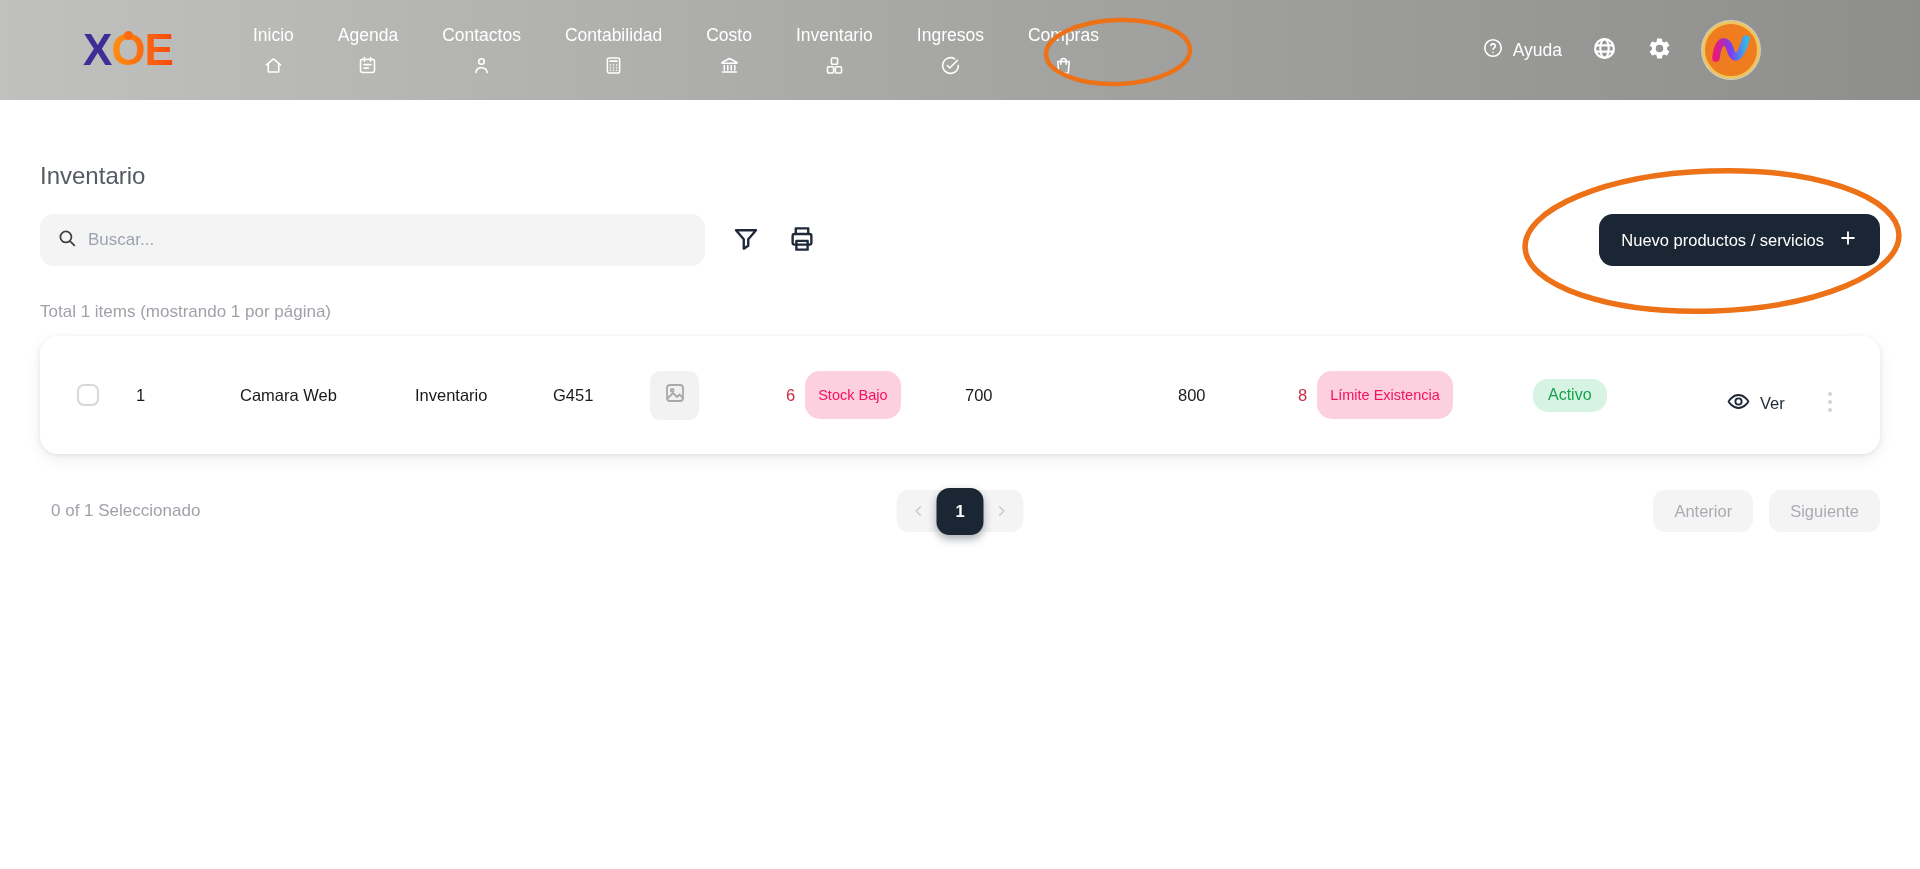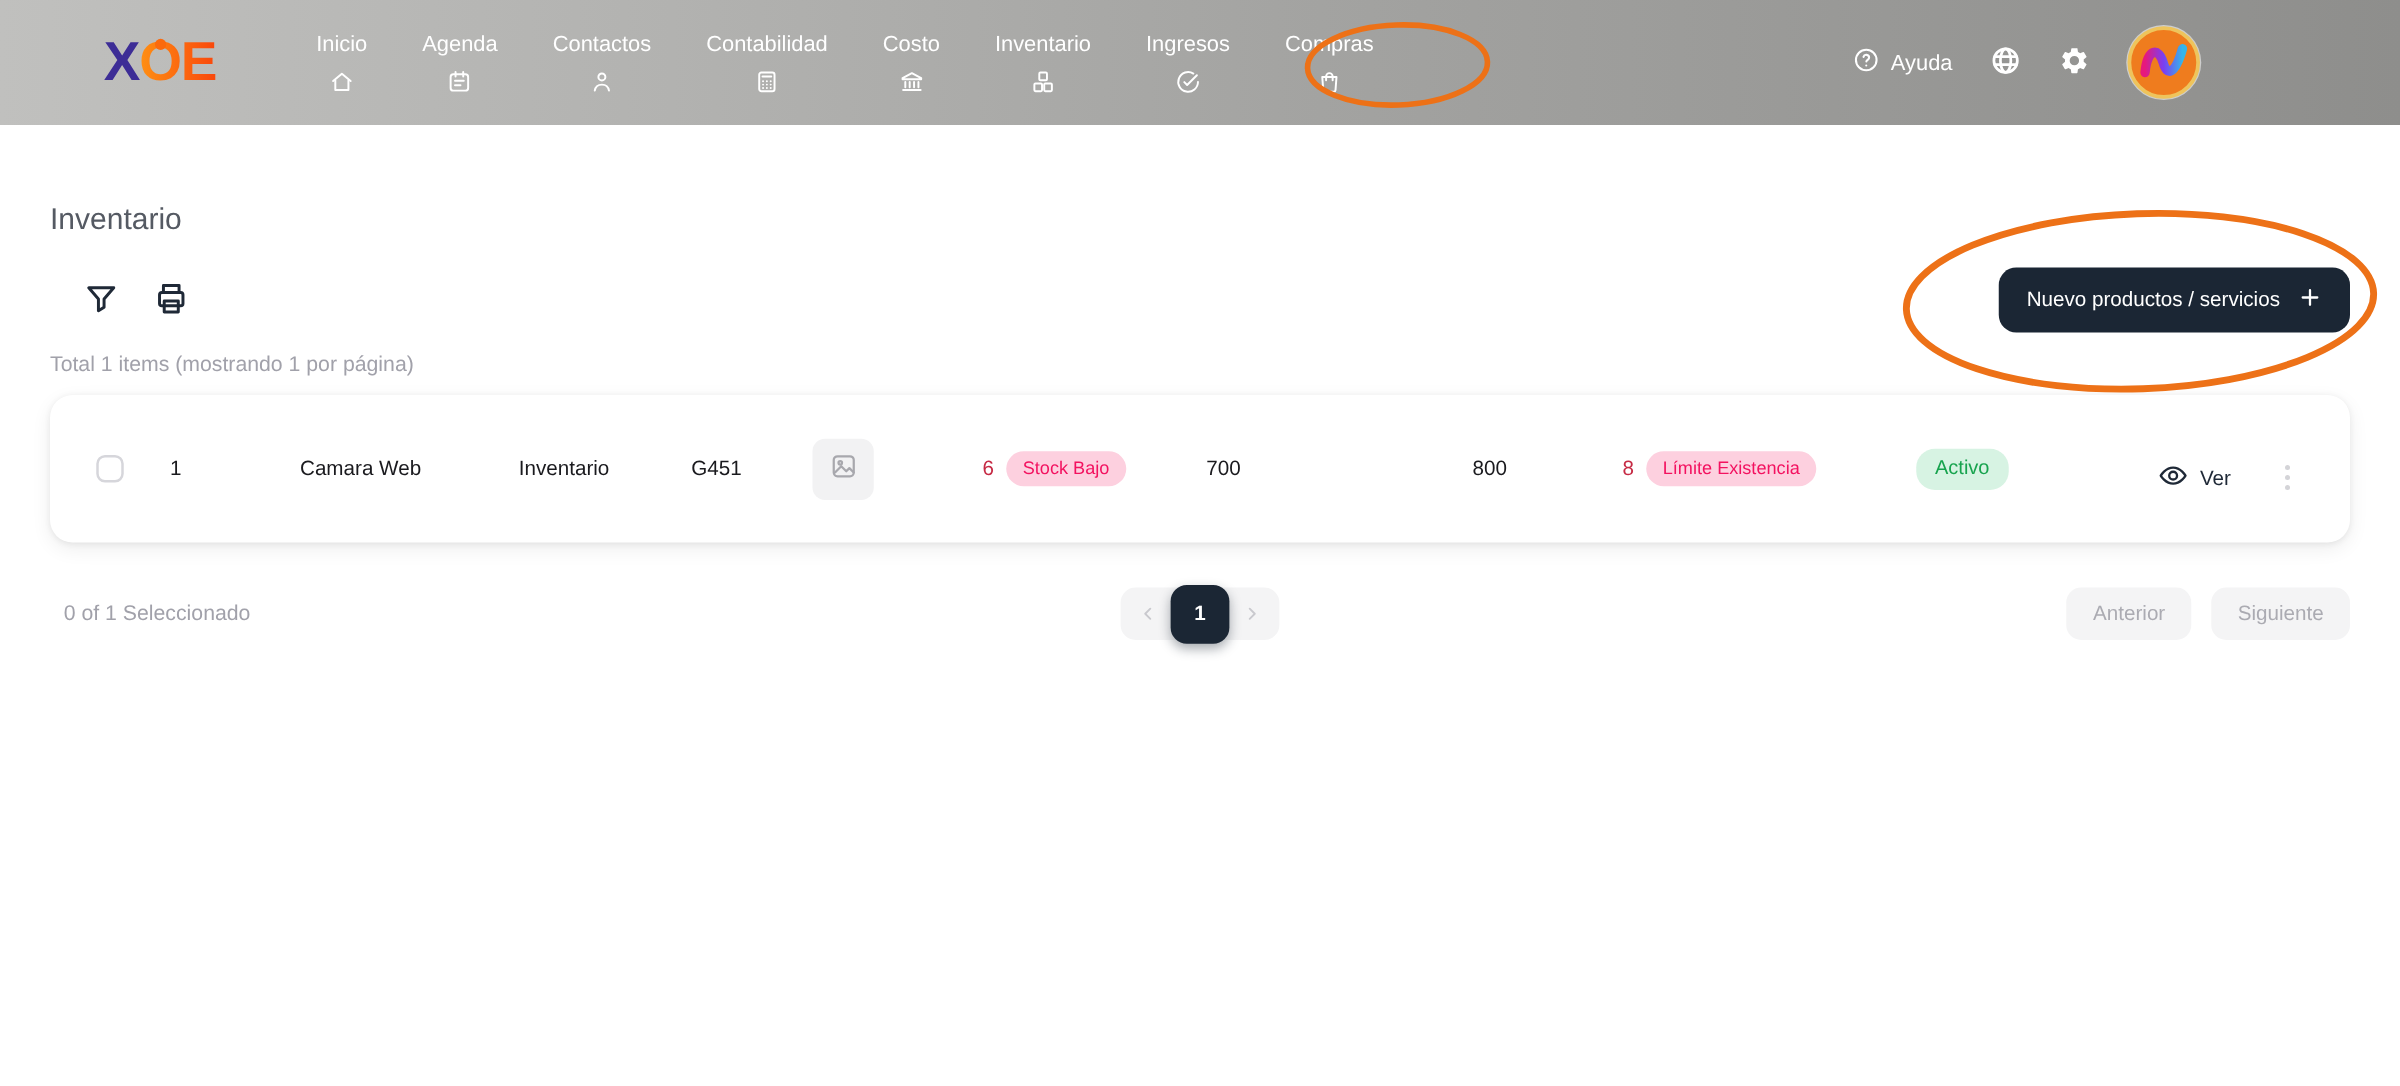--- a/index.html
+++ b/index.html
@@ -29,35 +29,35 @@
   h1.page-title { margin-top:62px; font-size:24px; font-weight:500; color:#555a63; }
 
   .toolbar { margin-top:24px; display:flex; align-items:center; }
   .search-box { width:665px; height:52px; background:#f4f4f5; border-radius:14px; display:flex; align-items:center; padding:0 16px; gap:10px; }
   .search-box input { flex:1; border:none; outline:none; background:transparent; font-size:17px; color:#3f3f46; font-family:inherit; }
   .search-box input::placeholder { color:#9ca3af; }
   .tool-icon { margin-left:26px; background:none; border:none; cursor:pointer; display:flex; }
   .new-btn { margin-left:auto; height:52px; background:#1b2634; color:#fff; border:none; border-radius:14px;
              font-size:16.5px; font-family:inherit; display:flex; align-items:center; gap:14px; padding:0 22px; cursor:pointer; }
 
-  .summary { margin-top:16px; color:#a1a1aa; font-size:17px; }
+  .summary { margin-top:36px; color:#a1a1aa; font-size:17px; }
 
   .card { margin-top:14px; background:#fff; border-radius:18px; padding:16px;
           box-shadow:0 1px 5px rgba(0,0,0,.07), 0 5px 16px rgba(0,0,0,.07); }
   .grid-row { display:grid; align-items:center;
     grid-template-columns:64px 104px 175px 138px 97px 136px 179px 213px 120px 235px 139px 1fr; }
   .thead { background:#f4f4f5; border-radius:12px; height:54px; color:#52525b; font-size:15.5px; font-weight:600; }
   .tbody-row { height:86px; color:#1a1a1e; font-size:16.5px; }
   .cell { padding-left:16px; }
   .cell-center { display:flex; justify-content:center; }
   .checkbox { width:22px; height:22px; border:2px solid #d6d6db; border-radius:7px; background:transparent; cursor:pointer; }
   .img-thumb { width:49px; height:49px; background:#f2f2f3; border-radius:10px; display:flex; align-items:center; justify-content:center; }
   .stock-cell { display:flex; align-items:center; gap:10px; }
   .num-danger { color:#c62b45; font-weight:500; }
-  .pill { display:inline-flex; align-items:center; height:28px; padding:0 13px; border-radius:15px; font-size:14.5px; }
+  .pill { display:inline-flex; align-items:center; height:48px; padding:0 13px; border-radius:15px; font-size:14.5px; }
   .pill-danger { background:#fdd0df; color:#f31260; }
   .pill-success { background:#d7f3e3; color:#17a34e; font-size:16px; height:33px; padding:0 15px; }
   .actions-cell { padding-left:70px; display:flex; align-items:center; gap:10px;margin-top:16px; }
   .ver-btn { display:flex; align-items:center; gap:9px; background:none; border:none; cursor:pointer; font-size:16.5px; color:#1f2937; font-family:inherit; }
   .kebab { margin-left:26px; background:none; border:none; cursor:pointer; display:flex; }
 
   .footer-row { margin-top:36px; display:flex; align-items:center; position:relative; }
   .selected-info { color:#a1a1aa; font-size:17px; margin-left:11px; }
   .pagination { position:absolute; left:50%; transform:translateX(-50%); display:flex; align-items:center;
                 background:#f4f4f5; border-radius:12px; height:42px; padding:0 6px; }
@@ -188,20 +188,27 @@
         <path d="M11 35 C13 15 22 15 25.5 27 C28.5 38 35 37 41 16" stroke="url(#wv)" stroke-width="7.5" stroke-linecap="round"></path>
       </svg></span>
     </button>
   </div>
 </header>
 
 <main>
   <h1 class="page-title">Inventario</h1>
 
   <div class="toolbar">
+    <div class="search-box">
+      <span><svg width="22" height="22" viewBox="0 0 24 24" fill="none" stroke="#3f3f46" stroke-width="1.9" stroke-linecap="round">
+            <circle cx="10.8" cy="10.8" r="6"></circle>
+            <path d="M15.3 15.3 20 20"></path>
+          </svg></span>
+      <input type="text" placeholder="Buscar..." style="">
+    </div>
     <button class="tool-icon">
       <span><svg width="30" height="30" viewBox="0 0 24 24" fill="none" stroke="#1f2937" stroke-width="1.9" stroke-linejoin="round">
             <path d="M4 5h16l-6.2 7.2v5.2l-3.6 2.3v-7.5z"></path>
           </svg></span>
     </button>
     <button class="tool-icon">
       <span><svg width="30" height="30" viewBox="0 0 24 24" fill="none" stroke="#1f2937" stroke-width="1.9" stroke-linejoin="round">
             <path d="M7 8V3.5h10V8"></path>
             <rect x="4.5" y="8" width="15" height="8.5" rx="1.5"></rect>
             <rect x="7.5" y="13.5" width="9" height="7"></rect>

